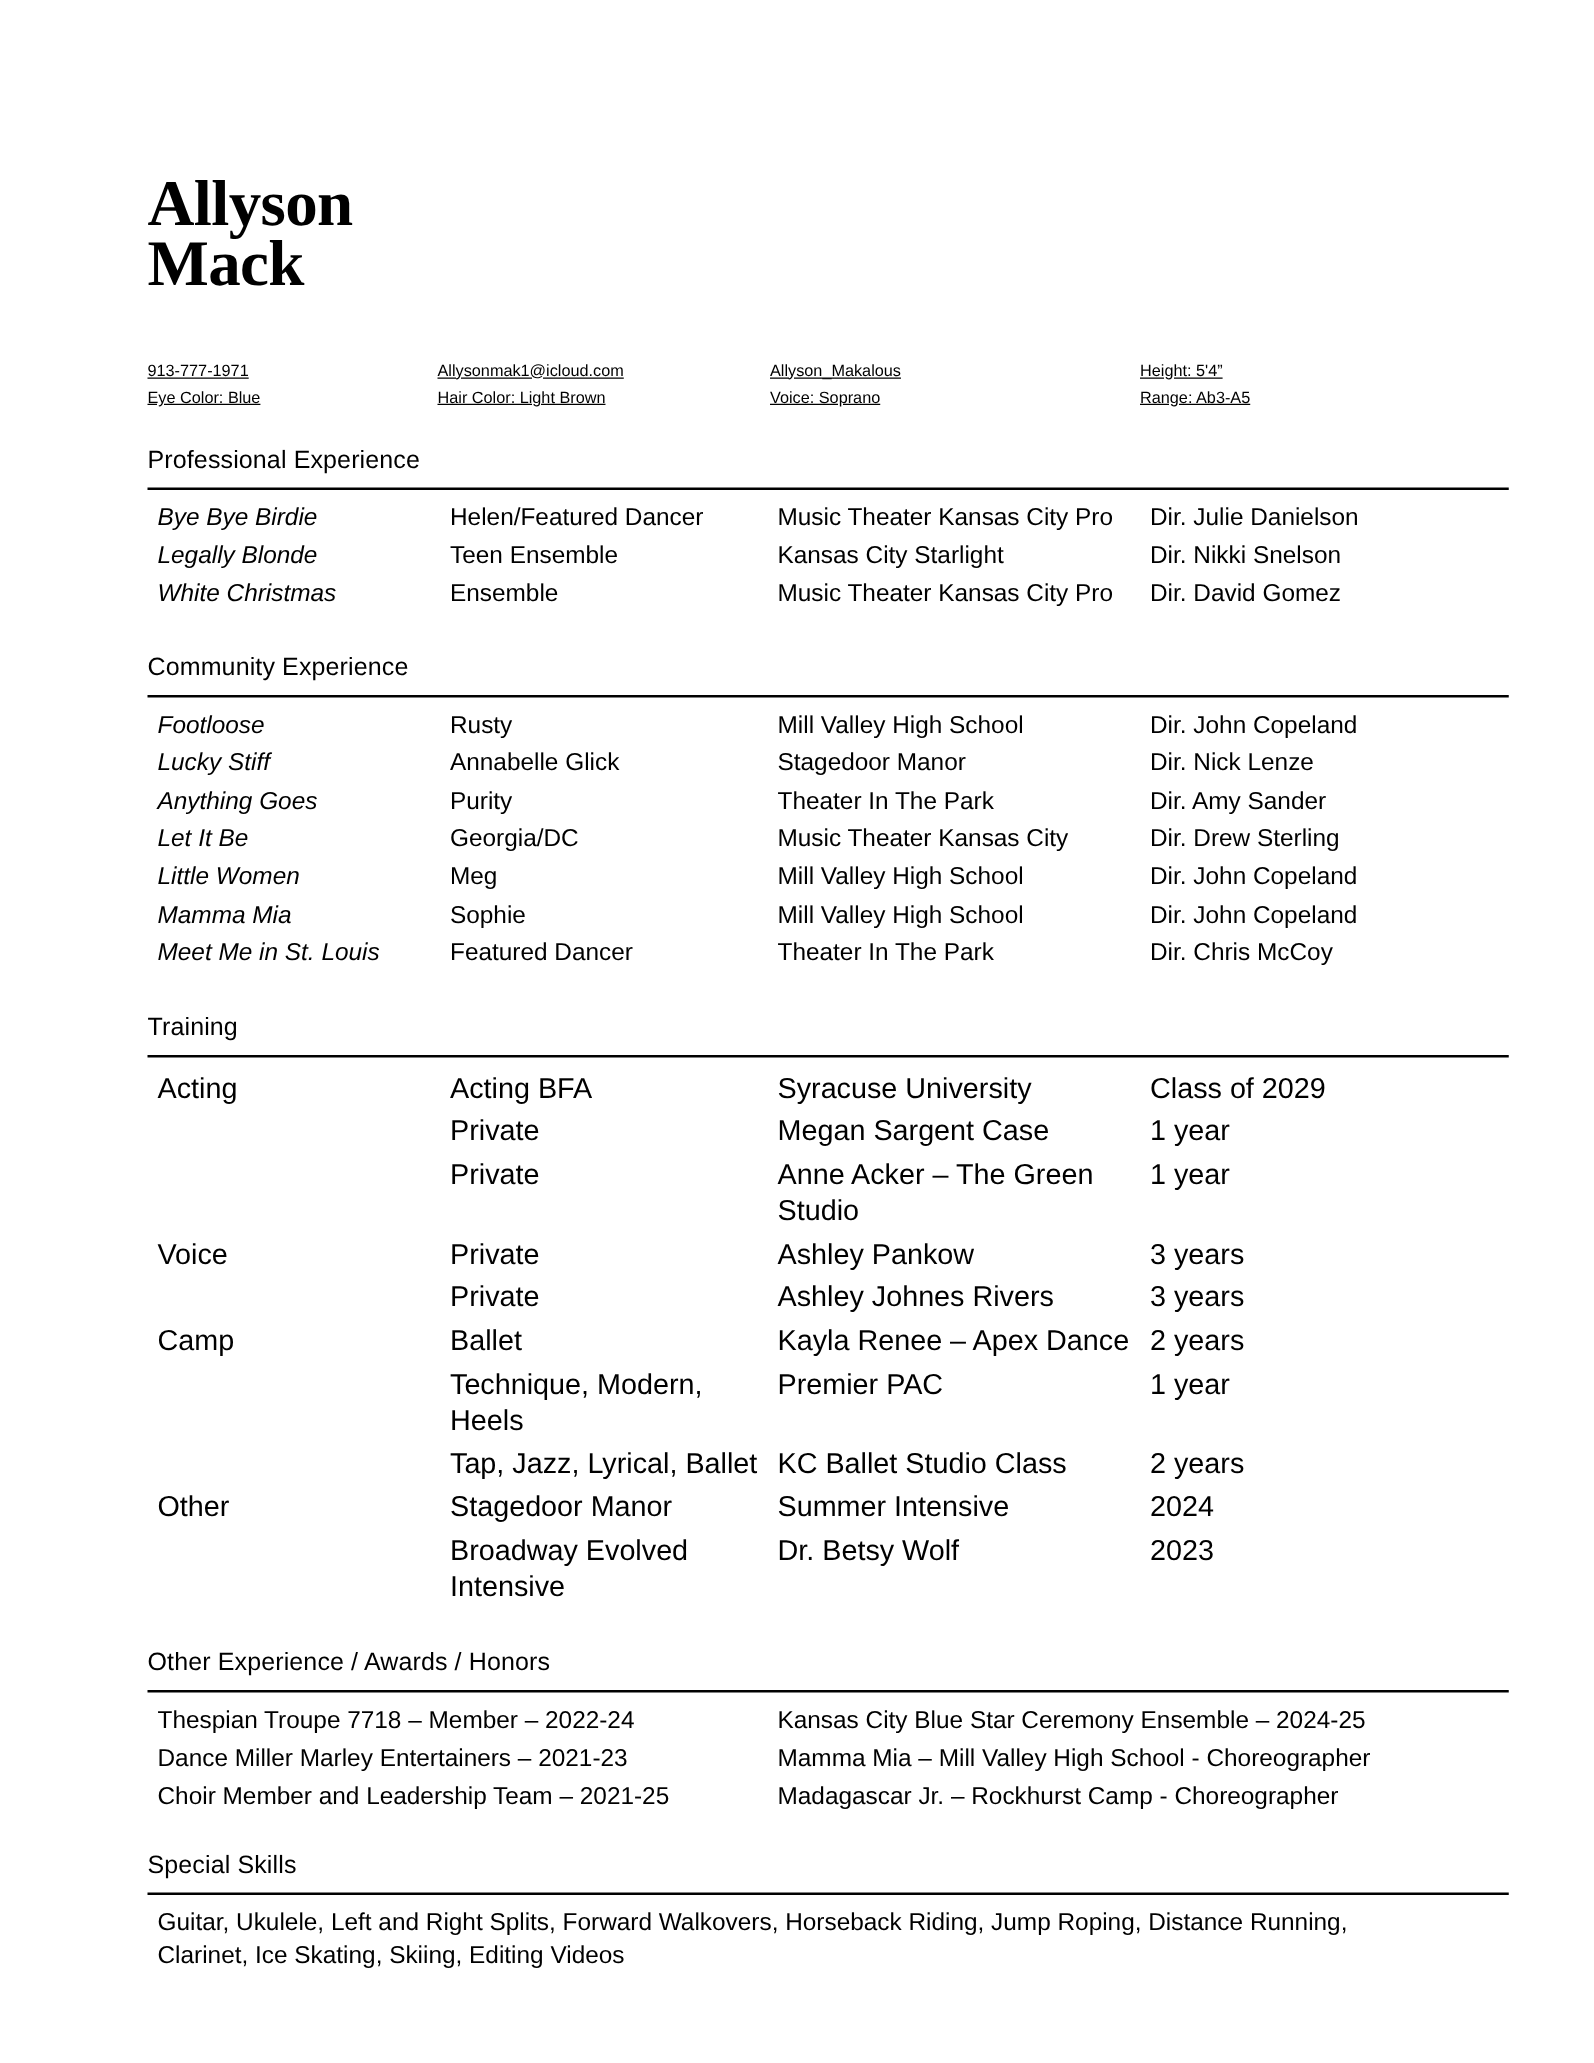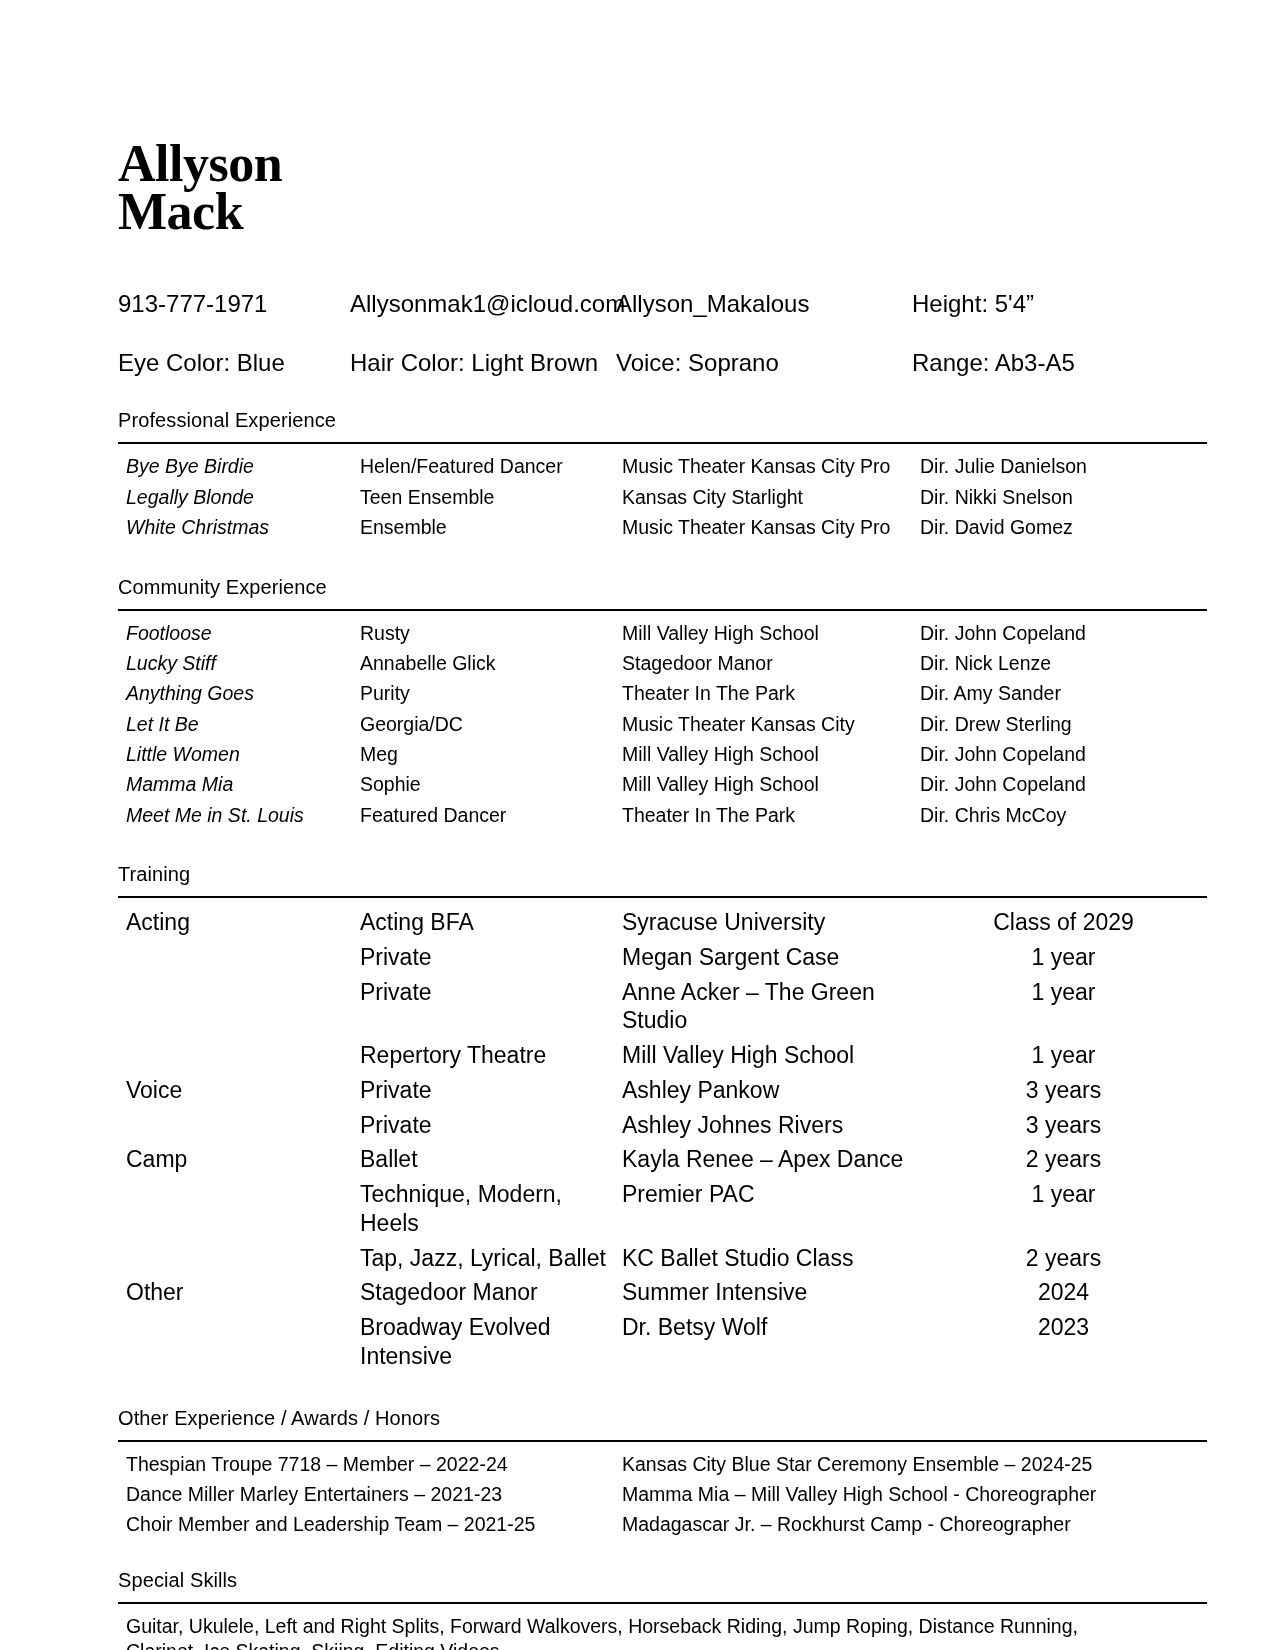--- a/index.html
+++ b/index.html
@@ -30,24 +30,25 @@
     line-height: 0.92;
     letter-spacing: -0.5px;
     margin: 0 0 52px 0;
   }
   .name-block .line { display: block; }
 
   
   .contact {
     display: grid;
     grid-template-columns: 232px 266px 296px auto;
-    row-gap: 27px;
-    font-size: 24px;
+    row-gap: 4px;
+    font-size: 13px;
     line-height: 1.35;
     margin-bottom: 30px;
+    text-decoration: underline;
   }
   .contact span { white-space: nowrap; }
 
   
   .section { margin-bottom: 0; }
   .section-title {
     font-size: 20px;
     font-weight: 400;
     margin: 0 0 10px 0;
     letter-spacing: 0.1px;
@@ -89,21 +90,21 @@
     padding: 0 0 6px 0;
     vertical-align: top;
     line-height: 1.25;
   }
   .training td.t-cat {
     width: 234px;
     padding-left: 8px;
   }
   .training td.t-what { width: 262px; }
   .training td.t-where { width: 298px; }
-  .training td.t-dur { width: auto; text-align: center; }
+  .training td.t-dur { width: auto; }
 
   
   .awards {
     width: 100%;
     border-collapse: collapse;
     font-size: 19.5px;
   }
   .awards td {
     padding: 0 0 6px 0;
     vertical-align: top;
@@ -245,26 +246,20 @@
           <td class="t-where">Megan Sargent Case</td>
           <td class="t-dur">1 year</td>
         </tr>
         <tr>
           <td class="t-cat"></td>
           <td class="t-what">Private</td>
           <td class="t-where">Anne Acker – The Green Studio</td>
           <td class="t-dur">1 year</td>
         </tr>
         <tr>
-          <td class="t-cat"></td>
-          <td class="t-what">Repertory Theatre</td>
-          <td class="t-where">Mill Valley High School</td>
-          <td class="t-dur">1 year</td>
-        </tr>
-        <tr>
           <td class="t-cat">Voice</td>
           <td class="t-what">Private</td>
           <td class="t-where">Ashley Pankow</td>
           <td class="t-dur">3 years</td>
         </tr>
         <tr>
           <td class="t-cat"></td>
           <td class="t-what">Private</td>
           <td class="t-where">Ashley Johnes Rivers</td>
           <td class="t-dur">3 years</td>

